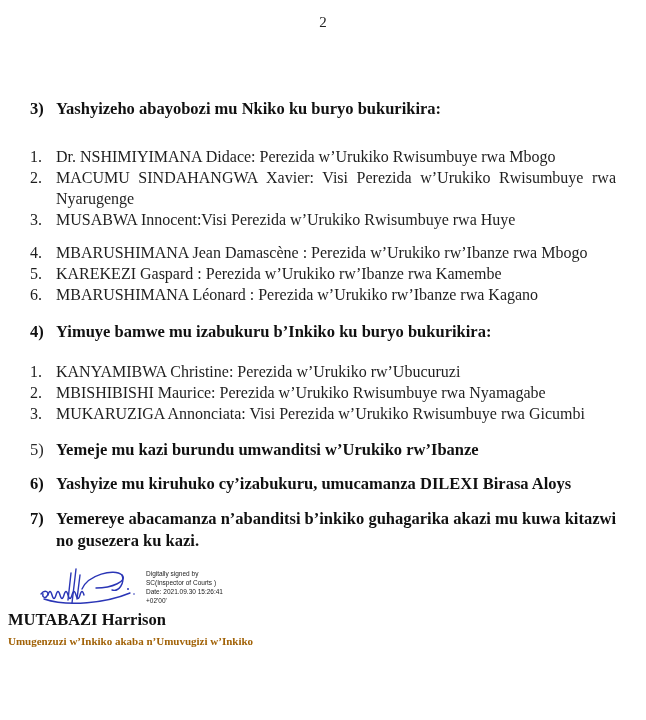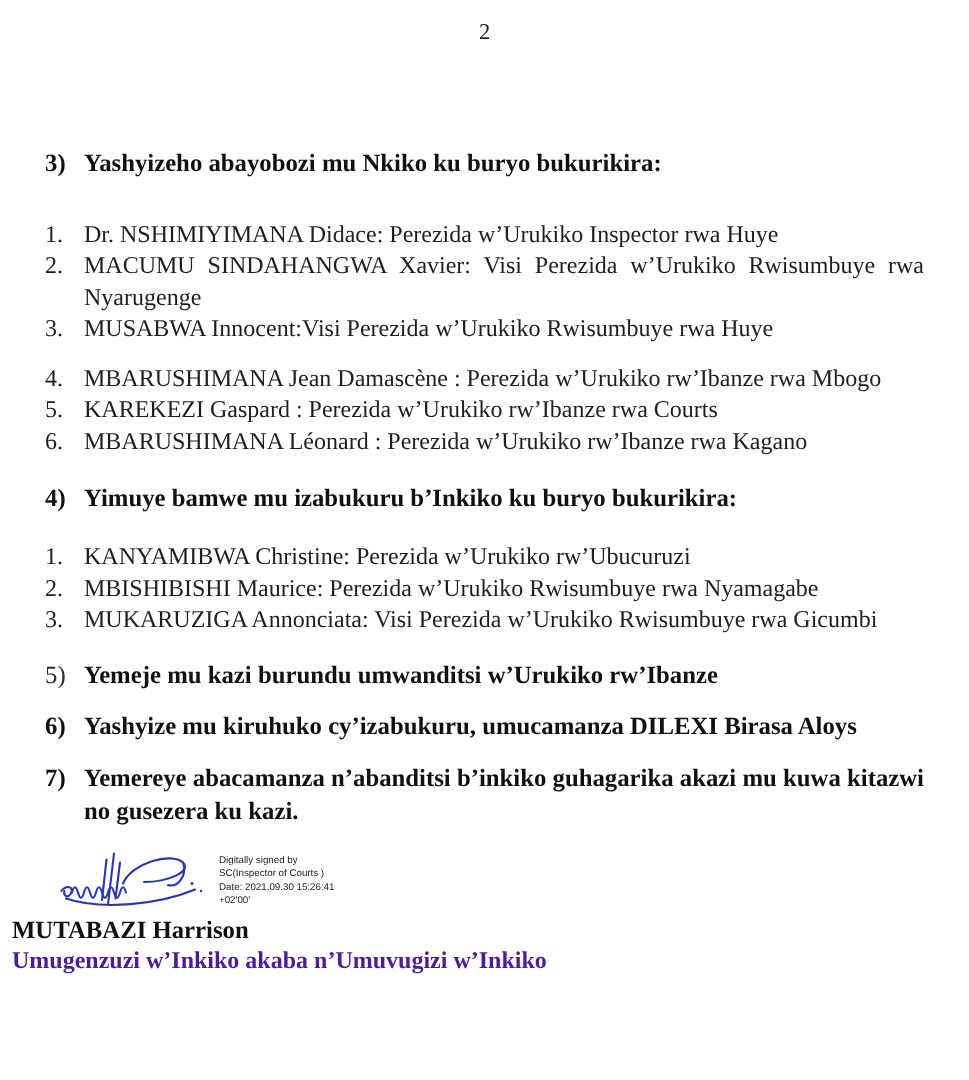--- a/index.html
+++ b/index.html
@@ -61,59 +61,59 @@
     font-family:"Liberation Sans", sans-serif;
     font-size:6.5px; line-height:9px;
     color:#1b1b1b;
   }
   .signer-name {
     margin-top:2px;
     font-weight:bold; color:#111;
     font-size:16.5px; line-height:20px;font-family:Liberation Serif, serif;
   }
   .signer-title {
-    font-weight:bold; color:#4c1d95;
-    font-size:16px; line-height:22px;
+    font-weight:bold; color:#a16207;
+    font-size:11px; line-height:22px;
   }
 </style>
 </head>
 <body>
 
 <div class="page-number">2</div>
 
 <div class="content">
 
   <div class="row heading heading-3">
     <span class="num">3)</span>
     <span class="txt">Yashyizeho abayobozi mu Nkiko ku buryo bukurikira:</span>
   </div>
 
   <div class="list-a">
     <div class="row">
       <span class="num">1.</span>
-      <span class="txt">Dr. NSHIMIYIMANA Didace: Perezida w’Urukiko Inspector rwa Huye</span>
+      <span class="txt">Dr. NSHIMIYIMANA Didace: Perezida w’Urukiko Rwisumbuye rwa Mbogo</span>
     </div>
     <div class="row">
       <span class="num">2.</span>
       <span class="txt">MACUMU SINDAHANGWA Xavier: Visi Perezida w’Urukiko Rwisumbuye rwa Nyarugenge</span>
     </div>
     <div class="row">
       <span class="num">3.</span>
       <span class="txt">MUSABWA Innocent:Visi Perezida w’Urukiko Rwisumbuye rwa Huye</span>
     </div>
   </div>
 
   <div class="list-b">
     <div class="row">
       <span class="num">4.</span>
       <span class="txt">MBARUSHIMANA Jean Damascène : Perezida w’Urukiko rw’Ibanze rwa Mbogo</span>
     </div>
     <div class="row">
       <span class="num">5.</span>
-      <span class="txt">KAREKEZI Gaspard : Perezida w’Urukiko rw’Ibanze rwa Courts</span>
+      <span class="txt">KAREKEZI Gaspard : Perezida w’Urukiko rw’Ibanze rwa Kamembe</span>
     </div>
     <div class="row">
       <span class="num">6.</span>
       <span class="txt">MBARUSHIMANA Léonard : Perezida w’Urukiko rw’Ibanze rwa Kagano</span>
     </div>
   </div>
 
   <div class="row heading heading-4">
     <span class="num">4)</span>
     <span class="txt">Yimuye bamwe mu izabukuru b’Inkiko ku buryo bukurikira:</span>

